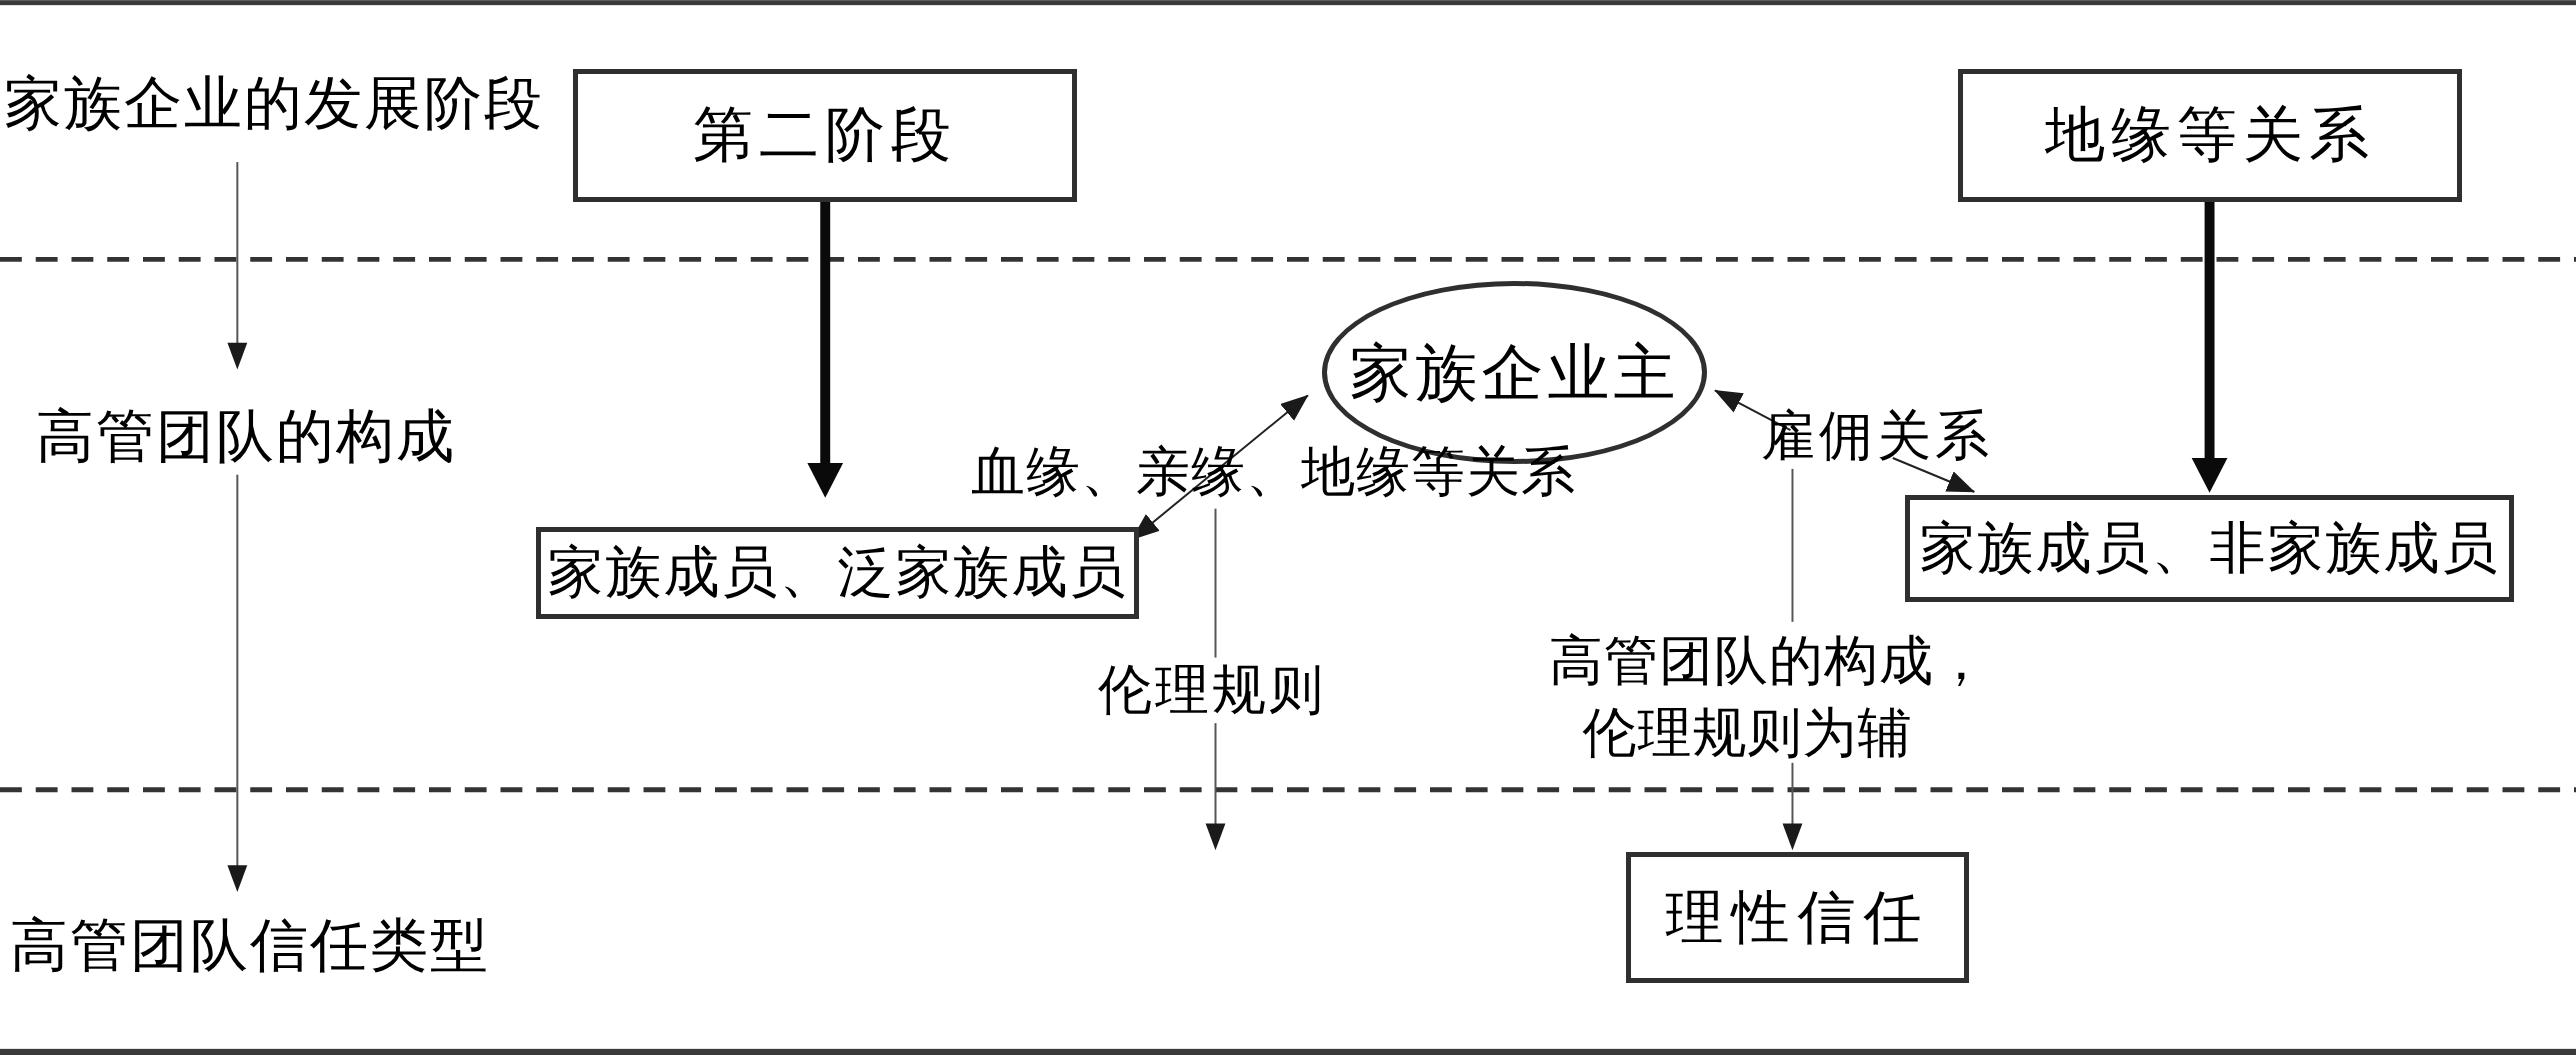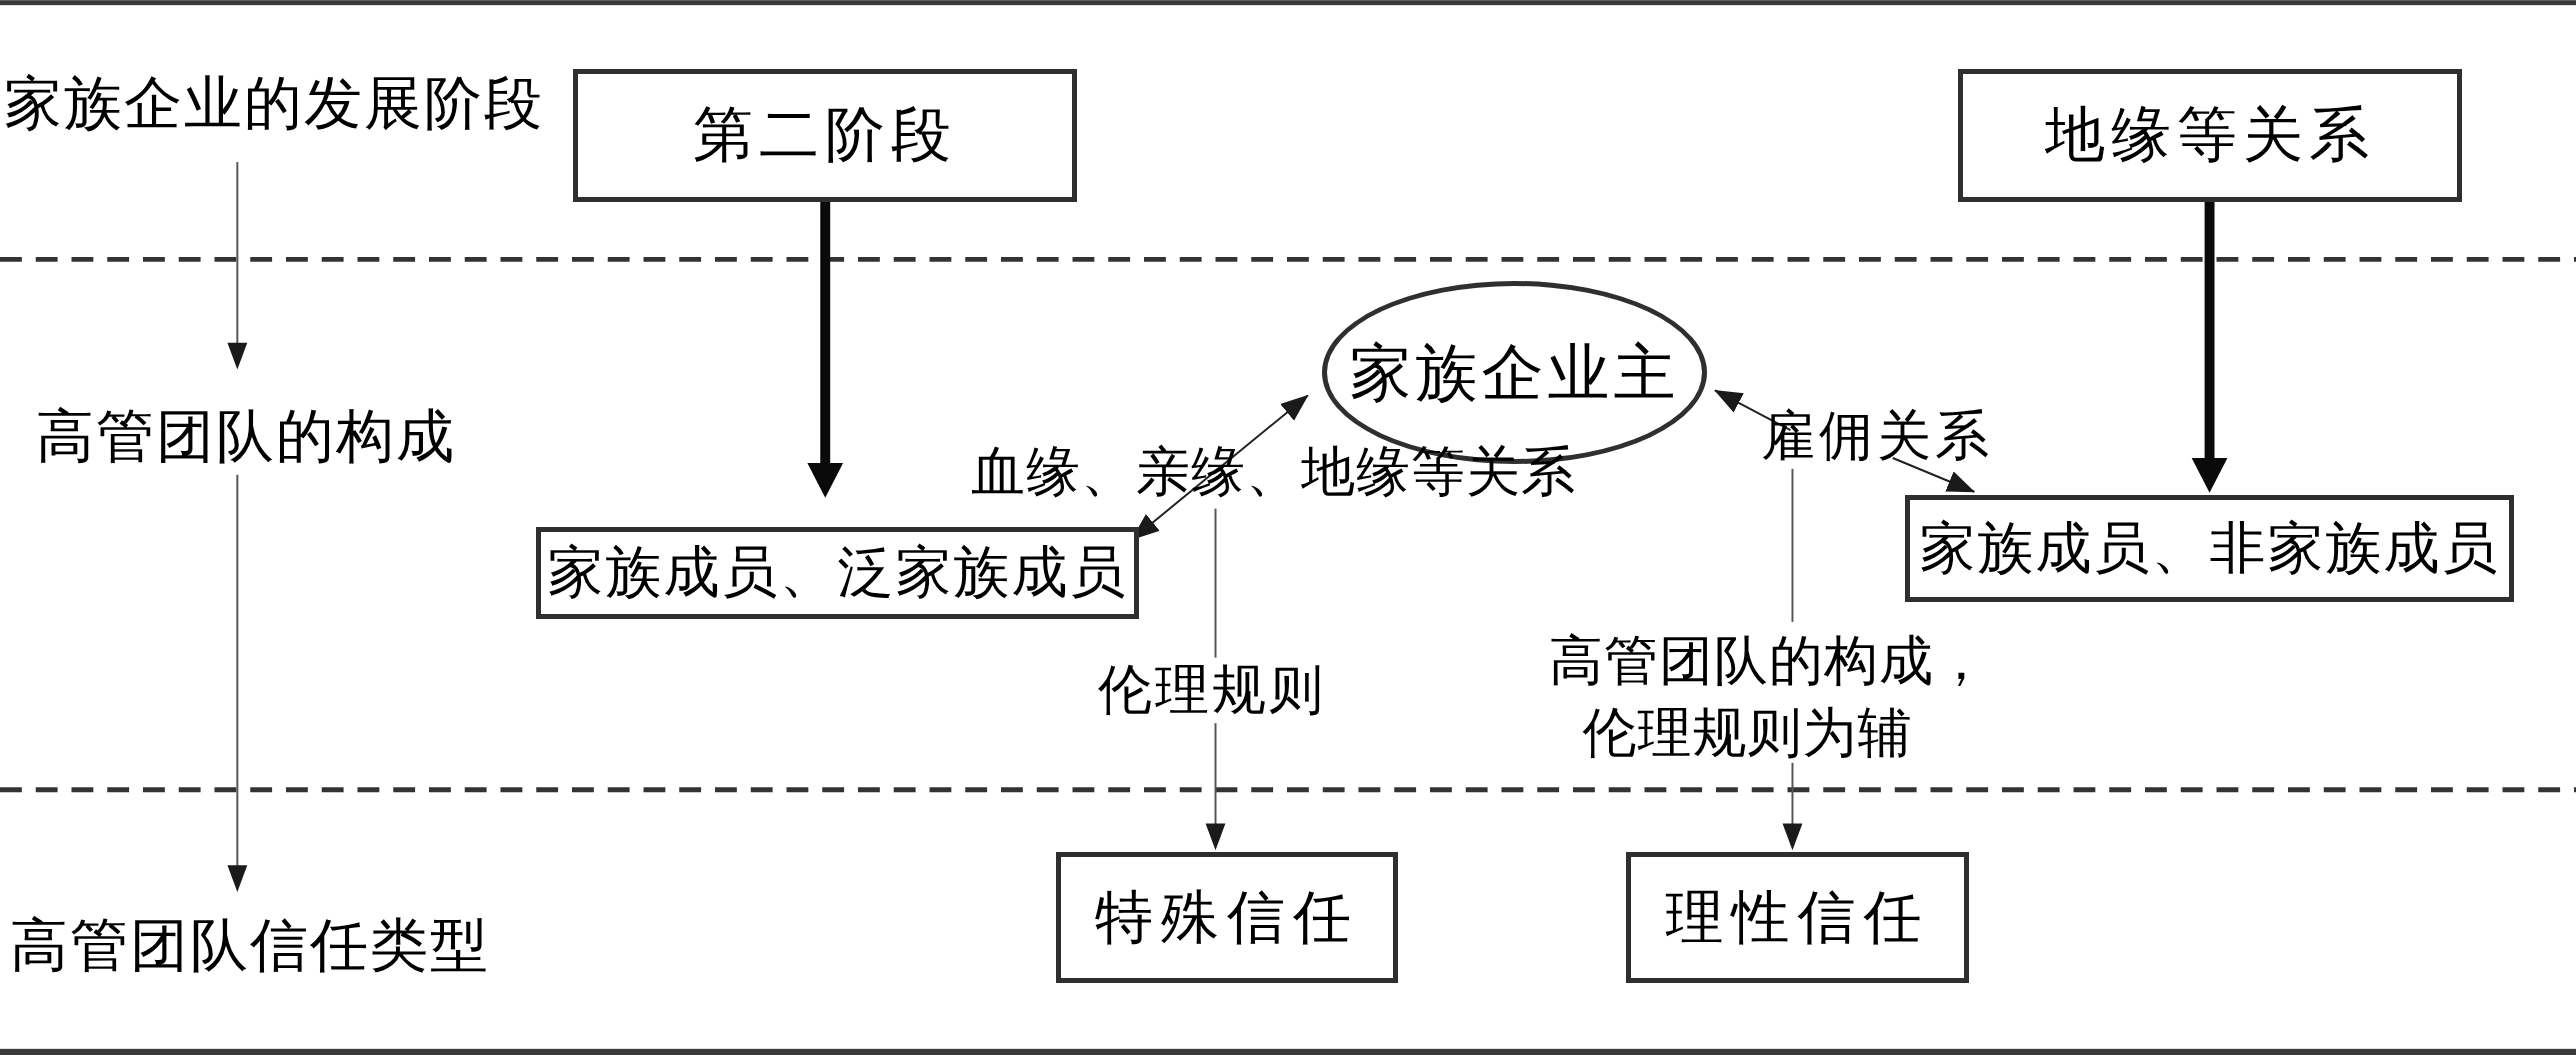--- a/index.html
+++ b/index.html
@@ -110,18 +110,17 @@
 
   <div class="lbl edge-lbl" style="left:1761px;top:407px;letter-spacing:4px;">雇佣关系</div>
 
   <div class="lbl edge-lbl" style="left:1098px;top:661px;letter-spacing:3px;">伦理规则</div>
 
   <div class="edge-lbl-2line" style="left:1549px;top:625px;width:397px;">
     <div>高管团队的构成，</div>
     <div>伦理规则为辅</div>
   </div>
 
-  <div class="node-box trust-box" style="left:1056px;top:852px;width:342px;height:131px;">特殊信任</div>
 
   <div class="node-box trust-box" style="left:1626px;top:852px;width:343px;height:131px;">理性信任</div>
 
 </div>
 
 
 </body></html>

